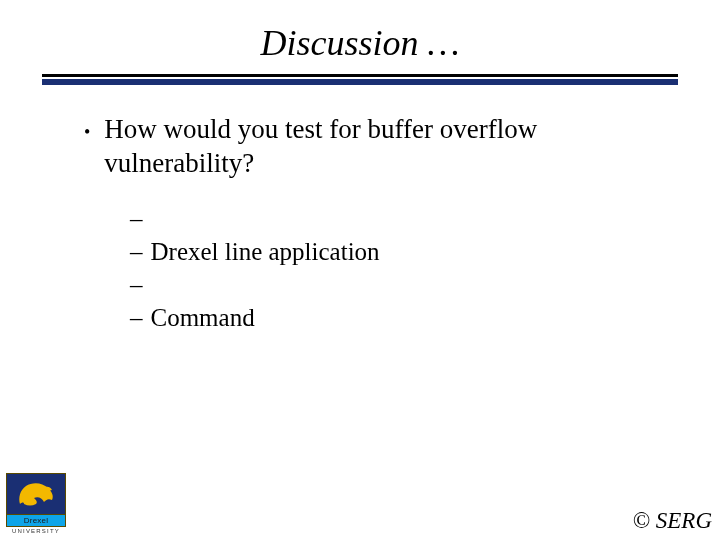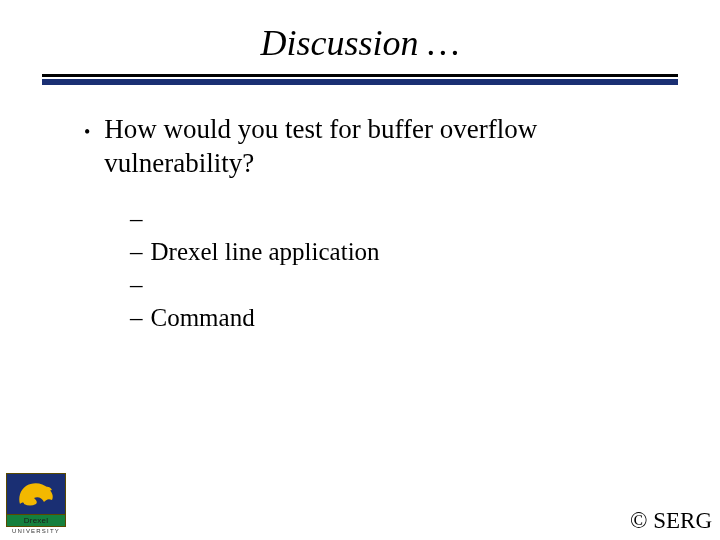--- a/index.html
+++ b/index.html
@@ -42,36 +42,37 @@
     width: 60px;
   }
   .logo-top {
     width: 60px; height: 42px;
     background: #1a2f73;
     display: flex; align-items: center; justify-content: center;
     border: 1px solid #5a4a00;
   }
   .logo-bottom {
     width: 60px; height: 12px;
-    background: #15803d;
+    background: #0ea5e9;
     border: 1px solid #5a4a00;
     border-top: none;
     text-align: center; font-size: 8px; letter-spacing: 0.2px; color: #1a1a1a;
     line-height: 12px; font-family: Arial, sans-serif;
   }
   .uni-text {
     font-size: 6px; letter-spacing: 1.2px; text-align: center; color: #333;
     font-family: Arial, sans-serif; margin-top: 1px;
   }
   .dragon { width: 44px; height: 32px; }
 
   .copyright {
     position: absolute;
     right: 8px; bottom: 6px;
     font-size: 23px;
+    font-style: italic;
   }
 </style>
 </head>
 <body>
 
 <div class="slide">
 
   <div class="title">Discussion …</div>
 
   <div class="hr-outer">

